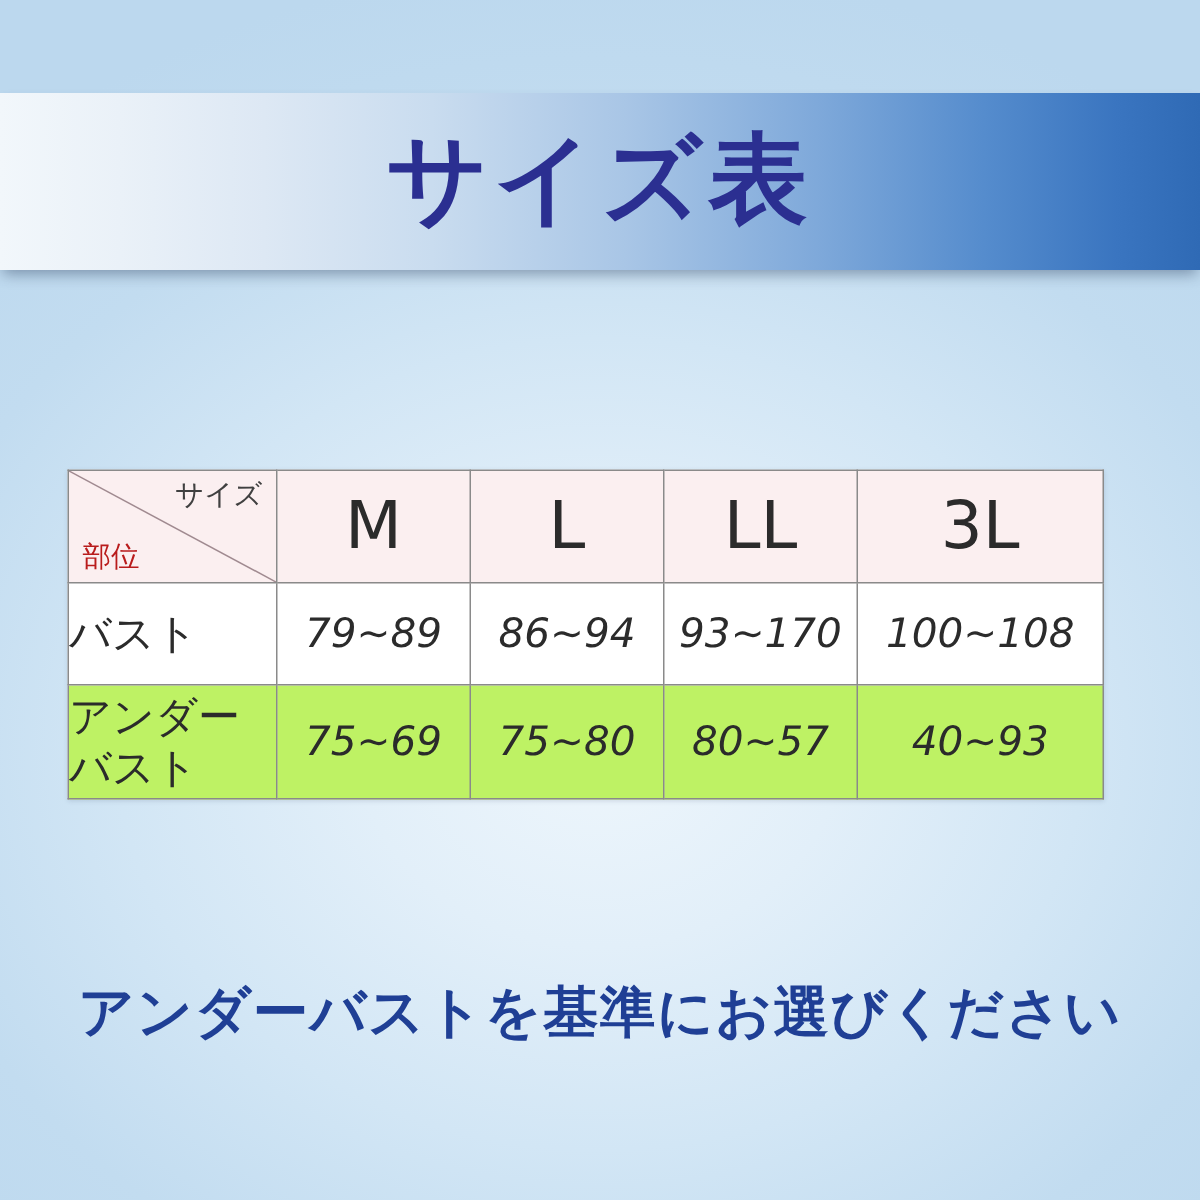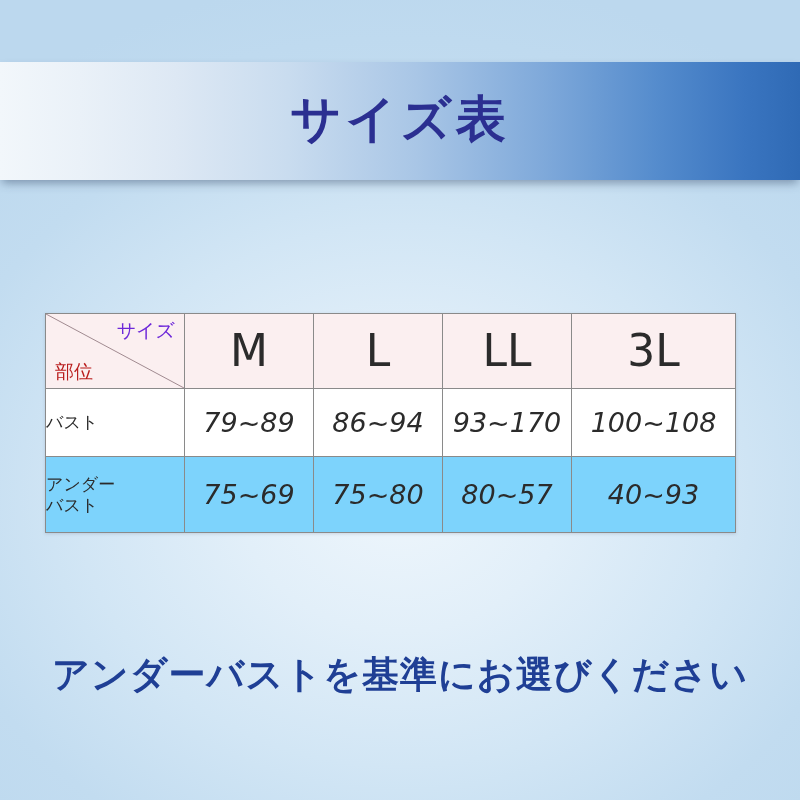--- a/index.html
+++ b/index.html
@@ -52,21 +52,21 @@
     position: absolute;
     left: 0;
     top: 0;
     width: 800px;
     height: 118px;
     display: flex;
     align-items: center;
     justify-content: center;
     font-family: "DejaVu Serif", "Liberation Serif", serif;
     font-weight: 700;
-    font-size: 50px;
+    font-size: 66px;
     letter-spacing: 4px;
     color: #2b2f91;
     line-height: 1;
     padding-bottom: 4px;
     box-sizing: border-box;
     white-space: nowrap;
   }
 
   
   #size-table {
@@ -104,54 +104,54 @@
     width: 100%;
     height: 100%;
     pointer-events: none;
   }
   .corner-size {
     position: absolute;
     right: 9px;
     top: 6px;
     font-size: 19px;
     line-height: 1.1;
-    color: #6d28d9;
+    color: #404040;
   }
   .corner-part {
     position: absolute;
     left: 9px;
     bottom: 6px;
     font-size: 19px;
     line-height: 1.1;
     color: #b91c1c;
   }
 
   .size-head {
     height: 74px;
     background: #fbeff0;
     text-align: center;
     font-size: 44px;
     font-weight: 400;
     line-height: 1;
   }
 
   .row-label {
-    font-size: 17px;
+    font-size: 28px;
     padding-left: 12px;
     line-height: 1.18;
   }
   .row-value {
     text-align: center;
     font-size: 27px;
     line-height: 1;
     font-style: italic;
   }
 
   .row-bust td { height: 67px; background: #ffffff; }
-  .row-underbust td { height: 75px; background: #7dd3fc; }
+  .row-underbust td { height: 75px; background: #bef264; }
 
   
   #caption {
     position: absolute;
     left: 0;
     top: 650px;
     width: 800px;
     text-align: center;
     font-family: "DejaVu Serif", "Liberation Serif", serif;
     font-weight: 700;

